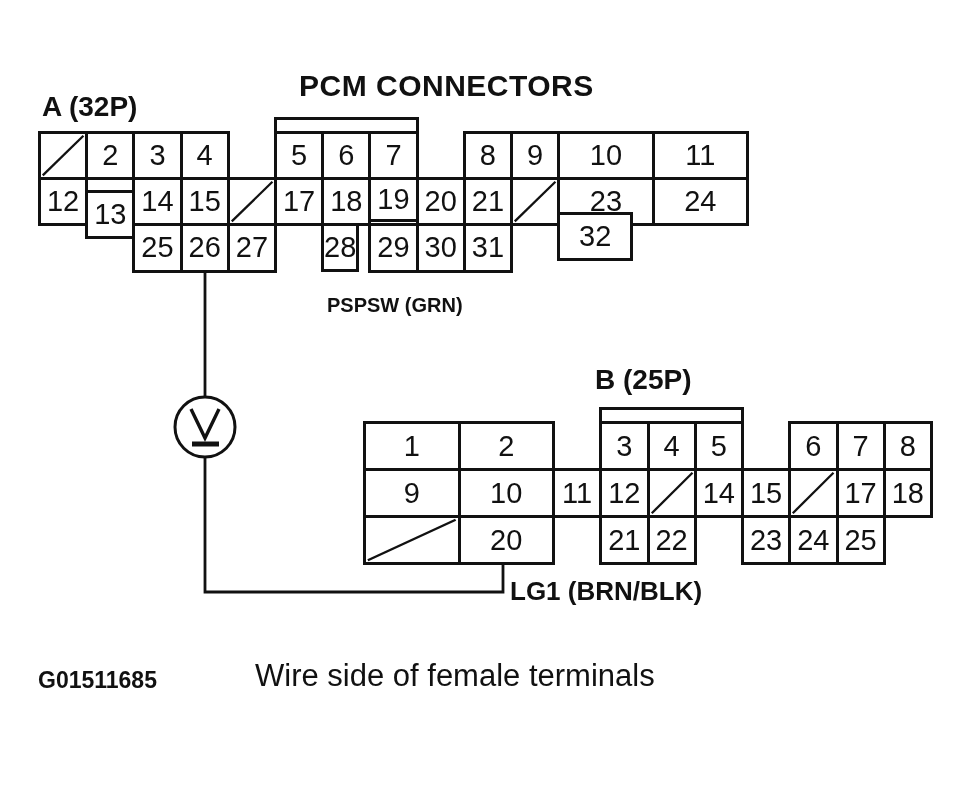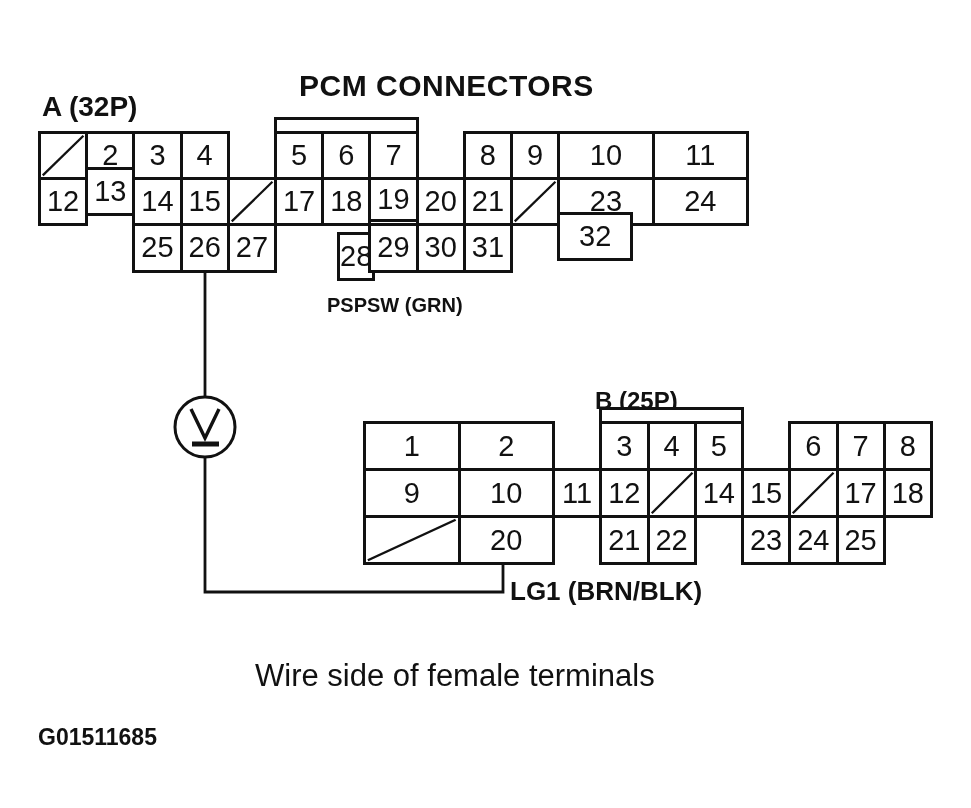--- a/index.html
+++ b/index.html
@@ -8,26 +8,26 @@
     width: 971px;
     height: 808px;
     background: #ffffff;
     font-family: "Liberation Sans", sans-serif;
     color: #111111;
     overflow: hidden;
   }
   .t { position: absolute; white-space: nowrap; color: #111111; }
   .title   { left: 299px; top: 69px;  font-size: 30px; font-weight: 700; letter-spacing: 0.5px; }
   .label-a { left: 42px;  top: 91px;  font-size: 28px; font-weight: 700; }
-  .label-b { left: 595px; top: 364px; font-size: 24px; font-weight: 700; margin-top: 23px; }
+  .label-b { left: 595px; top: 364px; font-size: 28px; font-weight: 700; }
   .signal  { font-size: 20px; font-weight: 700; }
   #pspsw   { left: 327px; top: 294px; }
   #lg1     { left: 510px; top: 575px; font-size: 26px; line-height: 33px; }
   .caption { left: 255px; top: 658px; font-size: 31px; font-weight: 400; }
-  .code    { left: 38px;  top: 724px; font-size: 23px; font-weight: 700; }
+  .code    { left: 38px;  top: 667px; font-size: 23px; font-weight: 700; }
   .cell {
     position: absolute;
     box-sizing: border-box;
     border: 3px solid #111111;
     background: #ffffff;
     display: flex;
     align-items: center;
     justify-content: center;
     font-size: 29px;
     color: #111111;
@@ -59,21 +59,21 @@
       <div class="cell" style="left: 132.4px; top: 131px; width: 50.2px; height: 49.2px;">3</div>
       <div class="cell" style="left: 179.6px; top: 131px; width: 50.2px; height: 49.2px;">4</div>
       <div class="cell" style="left: 274px; top: 131px; width: 50.2px; height: 49.2px;">5</div>
       <div class="cell" style="left: 321.2px; top: 131px; width: 50.2px; height: 49.2px;">6</div>
       <div class="cell" style="left: 368.4px; top: 131px; width: 50.2px; height: 49.2px;">7</div>
       <div class="cell" style="left: 462.8px; top: 131px; width: 50.2px; height: 49.2px;">8</div>
       <div class="cell" style="left: 510px; top: 131px; width: 50.2px; height: 49.2px;">9</div>
       <div class="cell" style="left: 557.2px; top: 131px; width: 97.4px; height: 49.2px;">10</div>
       <div class="cell" style="left: 651.6px; top: 131px; width: 97.4px; height: 49.2px;">11</div>
       <div class="cell" style="left: 38px; top: 177.2px; width: 50.2px; height: 49.2px;">12</div>
-      <div class="cell" style="left: 85.2px; top: 167px; width: 50.2px; height: 49.2px;">13</div>
+      <div class="cell" style="left: 85.2px; top: 190px; width: 50.2px; height: 49.2px;">13</div>
       <div class="cell" style="left: 132.4px; top: 177.2px; width: 50.2px; height: 49.2px;">14</div>
       <div class="cell" style="left: 179.6px; top: 177.2px; width: 50.2px; height: 49.2px;">15</div>
       <div class="cell" style="left: 226.8px; top: 177.2px; width: 50.2px; height: 49.2px;">
         <svg viewBox="0 0 50.2 49.2" preserveAspectRatio="none">
           <line x1="2" y1="47.2" x2="48.2" y2="2" stroke="#111111" stroke-width="2.6"></line>
         </svg>
       </div>
       <div class="cell" style="left: 274px; top: 177.2px; width: 50.2px; height: 49.2px;">17</div>
       <div class="cell" style="left: 321.2px; top: 177.2px; width: 50.2px; height: 49.2px;">18</div>
       <div class="cell" style="left: 368.4px; top: 177.2px; width: 50.2px; height: 45px;">19</div>
@@ -82,21 +82,21 @@
       <div class="cell" style="left: 510px; top: 177.2px; width: 50.2px; height: 49.2px;">
         <svg viewBox="0 0 50.2 49.2" preserveAspectRatio="none">
           <line x1="2" y1="47.2" x2="48.2" y2="2" stroke="#111111" stroke-width="2.6"></line>
         </svg>
       </div>
       <div class="cell" style="left: 557.2px; top: 177.2px; width: 97.4px; height: 49.2px;">23</div>
       <div class="cell" style="left: 651.6px; top: 177.2px; width: 97.4px; height: 49.2px;">24</div>
       <div class="cell" style="left: 132.4px; top: 223.4px; width: 50.2px; height: 49.2px;">25</div>
       <div class="cell" style="left: 179.6px; top: 223.4px; width: 50.2px; height: 49.2px;">26</div>
       <div class="cell" style="left: 226.8px; top: 223.4px; width: 50.2px; height: 49.2px;">27</div>
-      <div class="cell" style="left: 321.2px; top: 232px; width: 38px; height: 49.2px; margin-left: 16px;">28</div>
+      <div class="cell" style="left: 321.2px; top: 223px; width: 38px; height: 49.2px;">28</div>
       <div class="cell" style="left: 368.4px; top: 223.4px; width: 50.2px; height: 49.2px;">29</div>
       <div class="cell" style="left: 415.6px; top: 223.4px; width: 50.2px; height: 49.2px;">30</div>
       <div class="cell" style="left: 462.8px; top: 223.4px; width: 50.2px; height: 49.2px;">31</div>
       <div class="cell" style="left: 557.2px; top: 212px; width: 76px; height: 49.2px;">32</div>
       <div class="tab" style="left: 274px; top: 117px; width: 144.6px; height: 17px;"></div>
     </div>
 
   <div class="t signal" id="pspsw">PSPSW (GRN)</div>
 
   <div class="t label-b">B (25P)</div>

